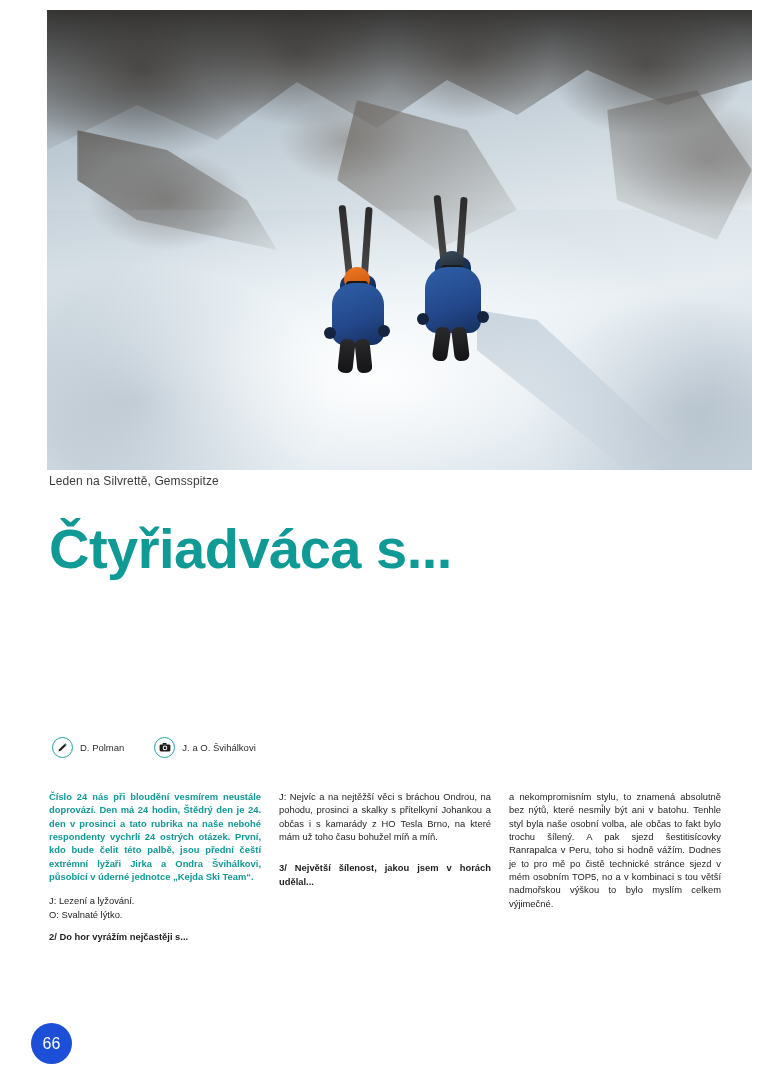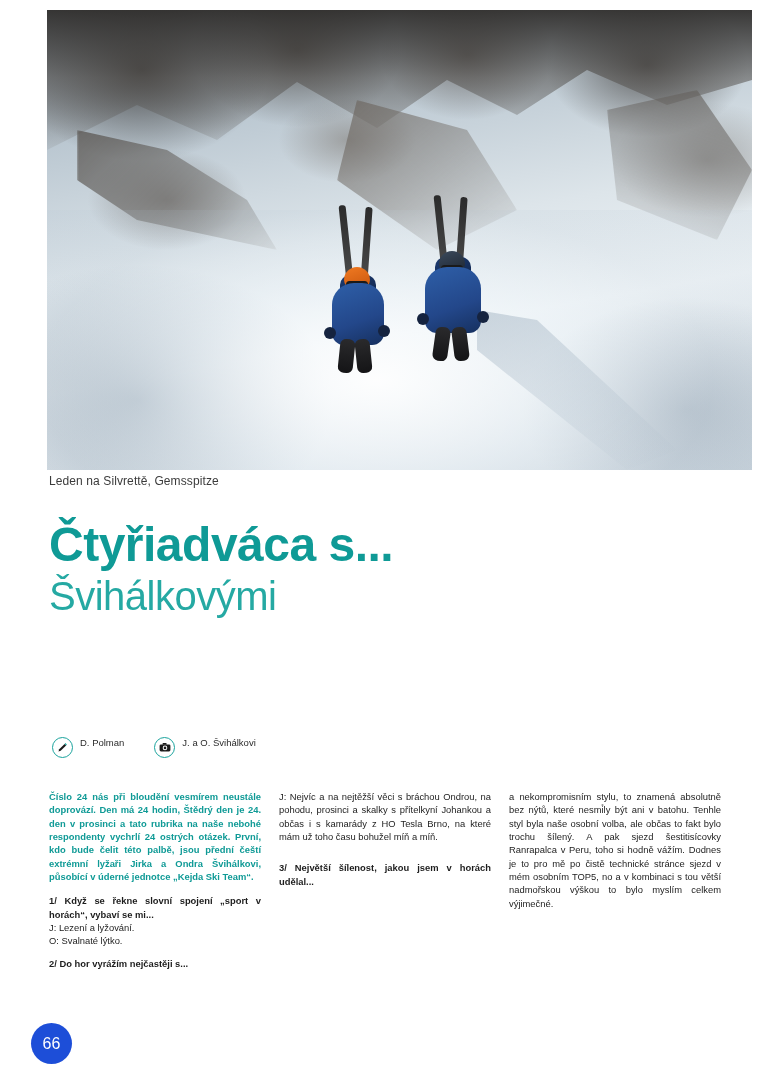--- a/index.html
+++ b/index.html
@@ -189,23 +189,23 @@
     left: 49px;
     top: 521px;
     width: 660px;
   }
   .title-line {
     font-weight: bold;
     line-height: 1.0;
     letter-spacing: -0.5px;
   }
   .title-line.l1 {
-    font-size: 48px;
+    font-size: 56px;
     color: #0f9a96;
-    margin-bottom: 7px;
+    margin-bottom: 19px;
   }
   .title-line.l2 {
     font-size: 40px;
     color: #25a9a3;
     font-weight: normal;
     margin-bottom: 5px;
   }
   .title-line.l3 {
     font-size: 40px;
     color: #25a9a3;
@@ -216,21 +216,21 @@
   .credits {
     position: absolute;
     left: 52px;
     top: 737px;
     display: flex;
     align-items: center;
     gap: 8px;
   }
   .credit-item {
     display: flex;
-    align-items: flex-start;
+    align-items: center;
     gap: 7px;
     margin-right: 22px;
   }
   .credit-icon {
     width: 19px;
     height: 19px;
     border-radius: 50%;
     border: 1.3px solid #1aa39d;
     display: flex;
     align-items: center;
@@ -327,21 +327,20 @@
         <div class="leg l"></div>
         <div class="leg r"></div>
       </div>
     </div>
   </div>
 
   <div class="caption">Leden na Silvrettě, Gemsspitze</div>
 
   <div class="title-block">
     <div class="title-line l1">Čtyřiadváca s...</div>
-    <div class="title-line l3">Švihálkovými</div>
   </div>
 
   <div class="credits">
     <div class="credit-item">
       <span class="credit-icon">
         <svg width="11" height="11" viewBox="0 0 11 11" aria-hidden="true">
           <path d="M1.5 9.5 L2.2 7.3 L7.6 1.9 L9.1 3.4 L3.7 8.8 Z" fill="#1b1b1b"></path>
           <path d="M7.6 1.9 L8.4 1.1 L9.9 2.6 L9.1 3.4 Z" fill="#1aa39d"></path>
         </svg>
       </span>
@@ -357,21 +356,20 @@
         </svg>
       </span>
       <span class="credit-text">J. a O. Švihálkovi</span>
     </div>
   </div>
 
   <div class="cols">
 
     <div class="col">
       <p class="lead">Číslo 24 nás při bloudění vesmírem neustále doprovází. Den má 24 hodin, Štědrý den je 24. den v prosinci a tato rubrika na naše nebohé respondenty vychrlí 24 ostrých otázek. První, kdo bude čelit této palbě, jsou přední čeští extrémní lyžaři Jirka a Ondra Švihálkovi, působící v úderné jednotce „Kejda Ski Team“.</p>
-      <p class="qa-q">1/ Když se řekne slovní spojení „sport v horách“, vybaví se mi...</p>
       <p>J: Lezení a lyžování.</p>
       <p>O: Svalnaté lýtko.</p>
       <p class="qa-q">2/ Do hor vyrážím nejčastěji s...</p>
     </div>
 
     <div class="col">
       <p>J: Nejvíc a na nejtěžší věci s bráchou Ondrou, na pohodu, prosinci a skalky s přítelkyní Johankou a občas i s kamarády z HO Tesla Brno, na které mám už toho času bohužel míň a míň.</p>
       <div class="blank"></div>
       <p class="qa-q">3/ Největší šílenost, jakou jsem v horách udělal...</p>
     </div>

